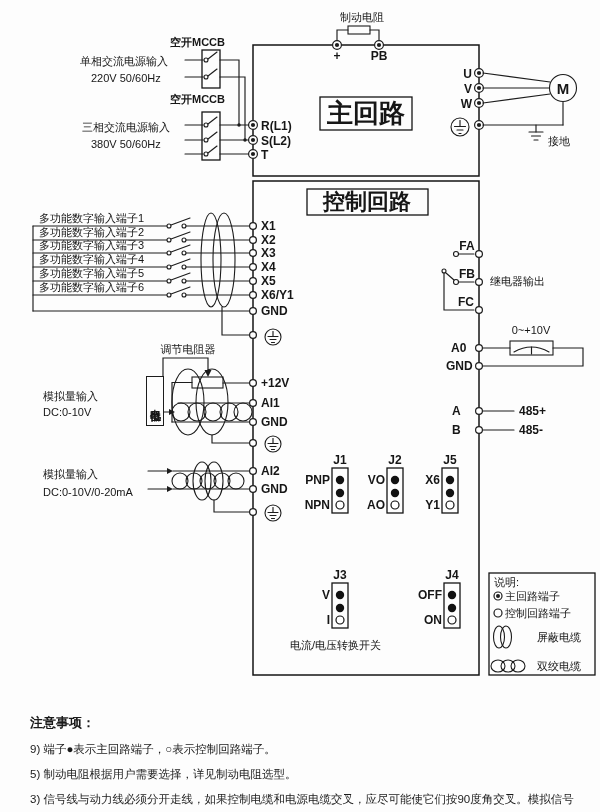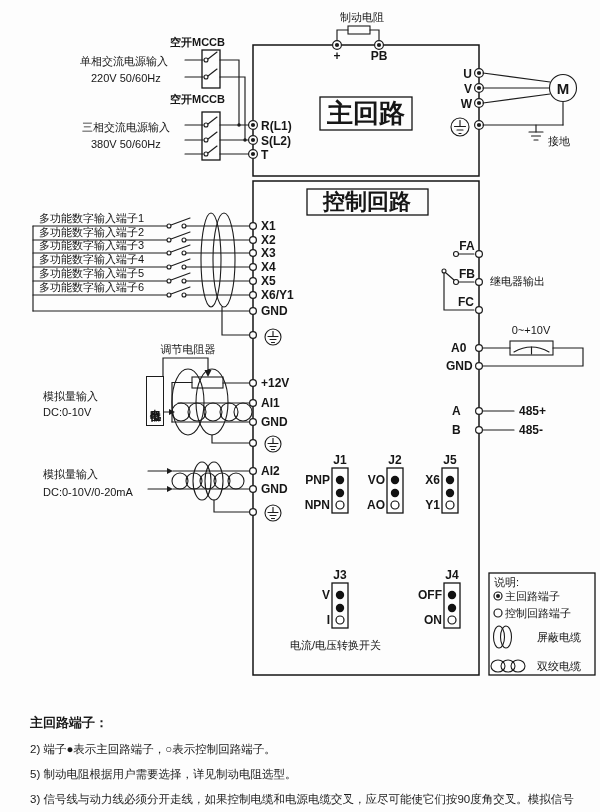--- a/index.html
+++ b/index.html
@@ -491,18 +491,18 @@
       <ellipse class="el" cx="508" cy="666" rx="7" ry="6"></ellipse>
       <ellipse class="el" cx="518" cy="666" rx="7" ry="6"></ellipse>
     </g>
     <text class="t" x="537" y="670">双绞电缆</text>
   </g>
 </svg>
 
 <div class="pot-box">电位器</div>
 
 <div class="notes">
-  <p class="notes-title">主回路端子：</p>
-  <p class="note">2) 端子●表示主回路端子，○表示控制回路端子。</p>
+  <p class="notes-title">注意事项：</p>
+  <p class="note">9) 端子●表示主回路端子，○表示控制回路端子。</p>
   <p class="note">5) 制动电阻根据用户需要选择，详见制动电阻选型。</p>
   <p class="note">3) 信号线与动力线必须分开走线，如果控制电缆和电源电缆交叉，应尽可能使它们按90度角交叉。模拟信号线最好选用屏蔽双绞线，动力电缆选用屏蔽的三芯电缆(其规格要比普通电机的电缆大一档)或遵从变频器的用户手册。</p>
 </div>
 </div>
 
 </body></html>

